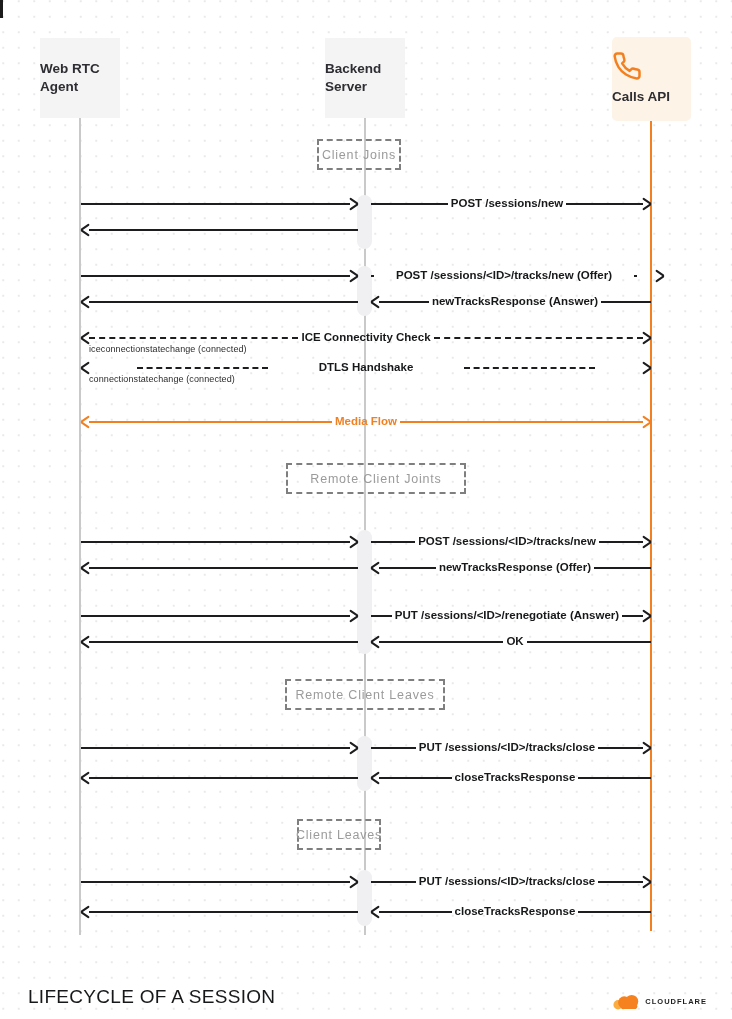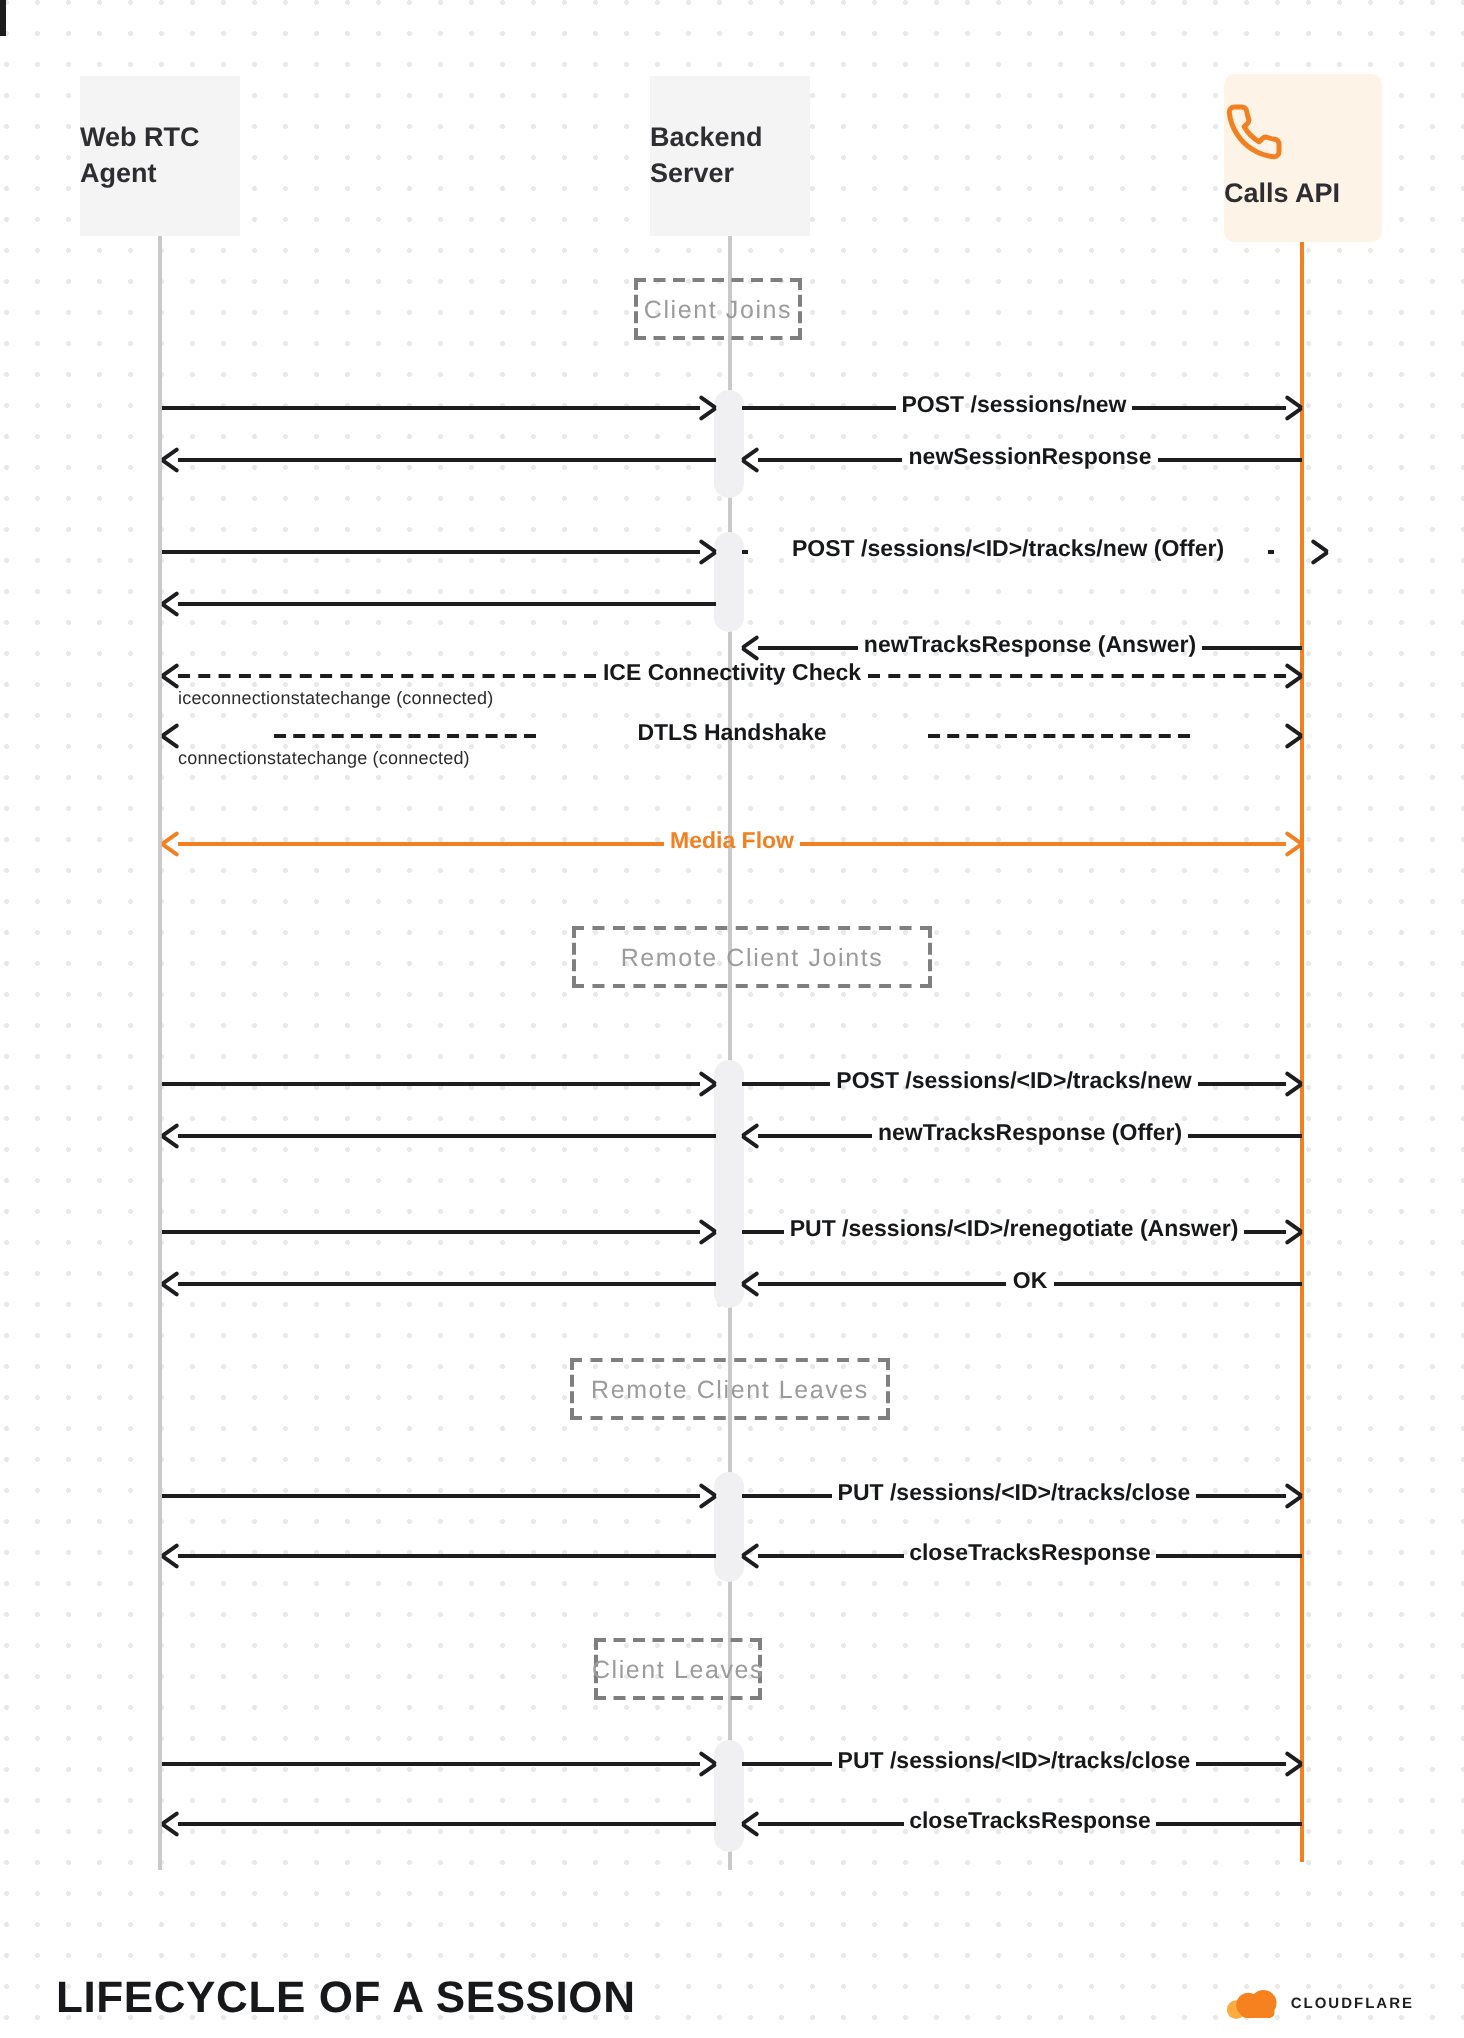--- a/index.html
+++ b/index.html
@@ -55,21 +55,21 @@
     content:"";position:absolute;left:0;top:6px;width:10px;height:2px;background:#1d1d1f;
     border-radius:2px;transform-origin:0 50%;
   }
   .head.l::before{transform:rotate(-35deg);}
   .head.l::after{transform:rotate(35deg);}
   .msg.orange .ln{border-color:#f38020;}
   .msg.orange .txt{color:#f08122;}
   .msg.orange .head::before,.msg.orange .head::after{background:#f38020;}
   
   .title{
-    position:absolute;left:28px;top:986px;font-size:22px;font-weight:bold;
+    position:absolute;left:28px;top:986px;font-size:19px;font-weight:normal;
     letter-spacing:.3px;color:#17181a;white-space:nowrap;
   }
   .brand{position:absolute;right:25px;top:993px;display:flex;align-items:center;gap:3px;}
   .brand-text{font-size:7.5px;font-weight:bold;letter-spacing:1px;color:#1d1d1f;white-space:nowrap;}
 </style>
 </head>
 <body>
 
 <div class="canvas">
 
@@ -118,42 +118,36 @@
   <div class="msg" style="left:81px;top:197px;width:277px;">
     <span class="ln"></span>
       <span class="head r"></span>
   </div>
   <div class="msg" style="left:371px;top:197px;width:280px;">
     <span class="ln"></span>
     <span class="txt">POST /sessions/new</span>
     <span class="ln"></span>
       <span class="head r"></span>
   </div>
-  <div class="msg" style="left:371px;top:223px;width:280px;">
-    <span class="head l"></span>
-      <span class="ln"></span>
-    <span class="txt">newSessionResponse</span>
-    <span class="ln"></span>
-  </div>
   <div class="msg" style="left:81px;top:223px;width:277px;">
     <span class="head l"></span>
       <span class="ln"></span>
   </div>
 
   <div class="msg" style="left:81px;top:269px;width:277px;">
     <span class="ln"></span>
       <span class="head r"></span>
   </div>
   <div class="msg" style="left:371px;top:269px;width:280px;gap:19px;">
     <span class="ln"></span>
     <span class="txt">POST /sessions/&lt;ID&gt;/tracks/new (Offer)</span>
     <span class="ln"></span>
       <span class="head r"></span>
   </div>
-  <div class="msg" style="left:371px;top:295px;width:280px;margin-top:22px;">
+  <div class="msg" style="left:371px;top:295px;width:280px;">
     <span class="head l"></span>
       <span class="ln"></span>
     <span class="txt">newTracksResponse (Answer)</span>
     <span class="ln"></span>
   </div>
   <div class="msg" style="left:81px;top:295px;width:277px;">
     <span class="head l"></span>
       <span class="ln"></span>
   </div>
 

